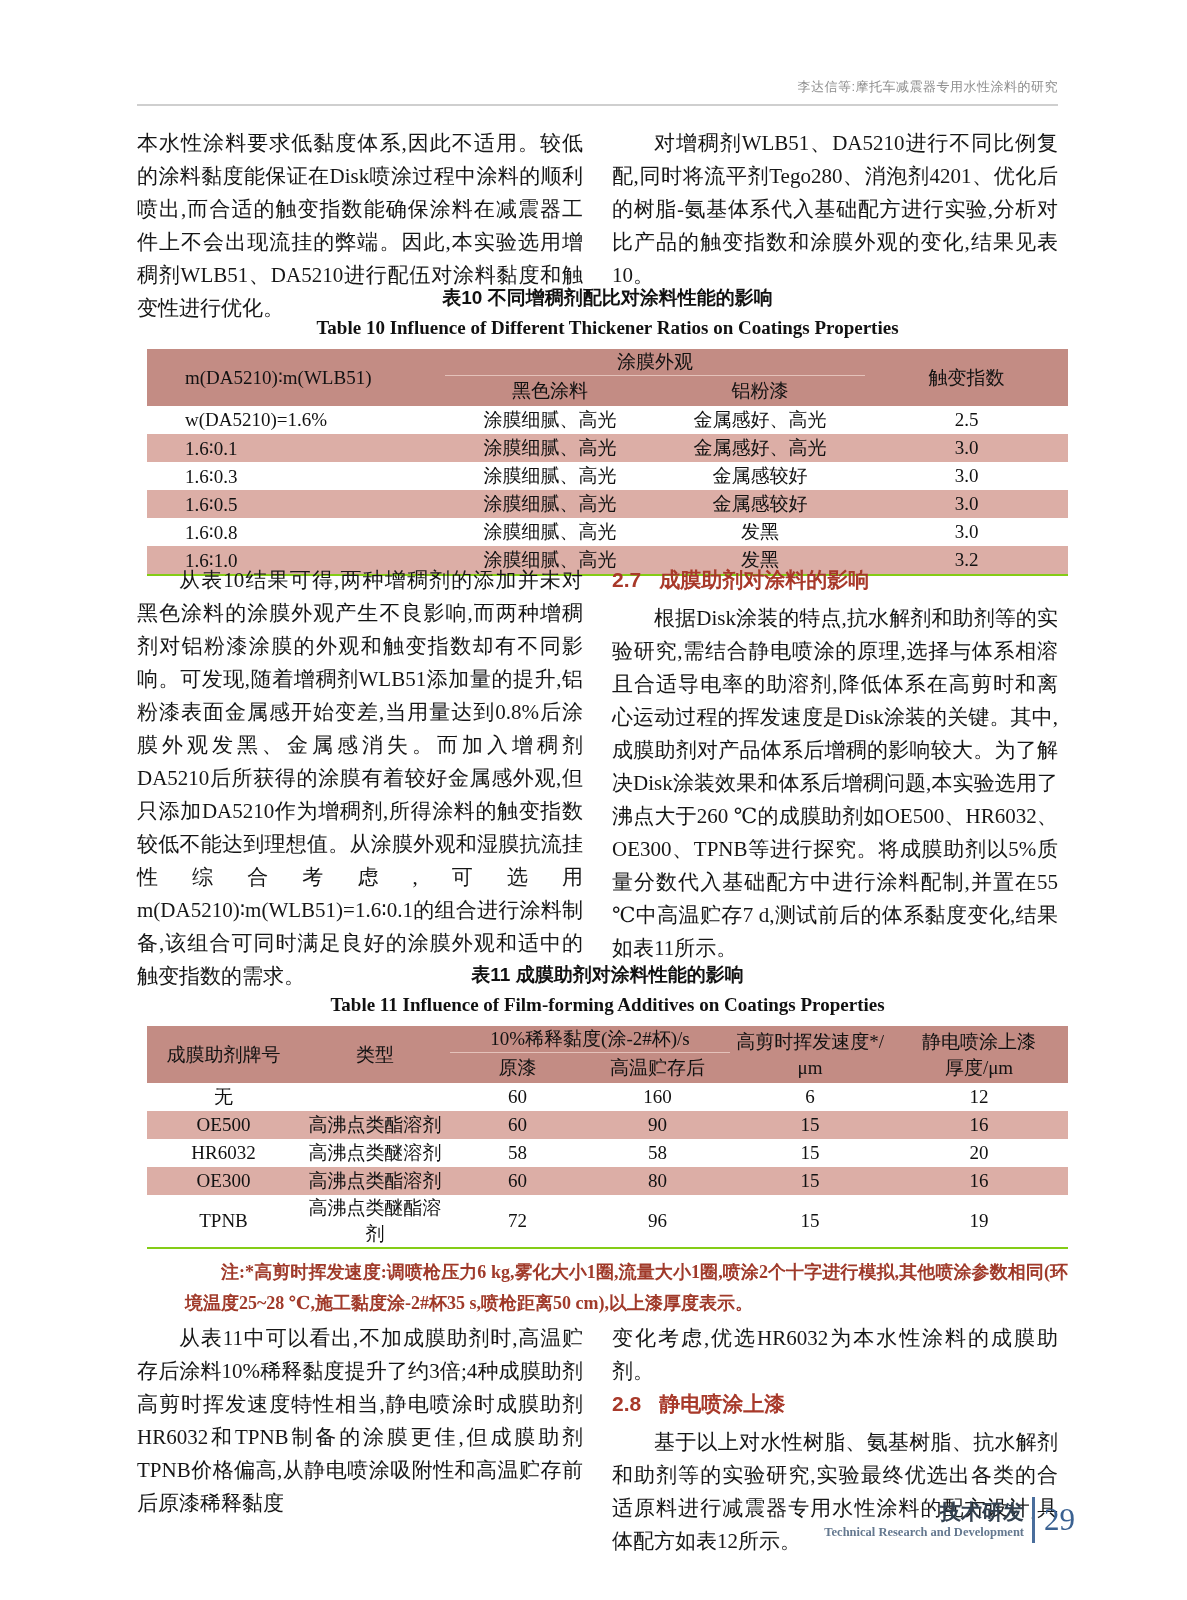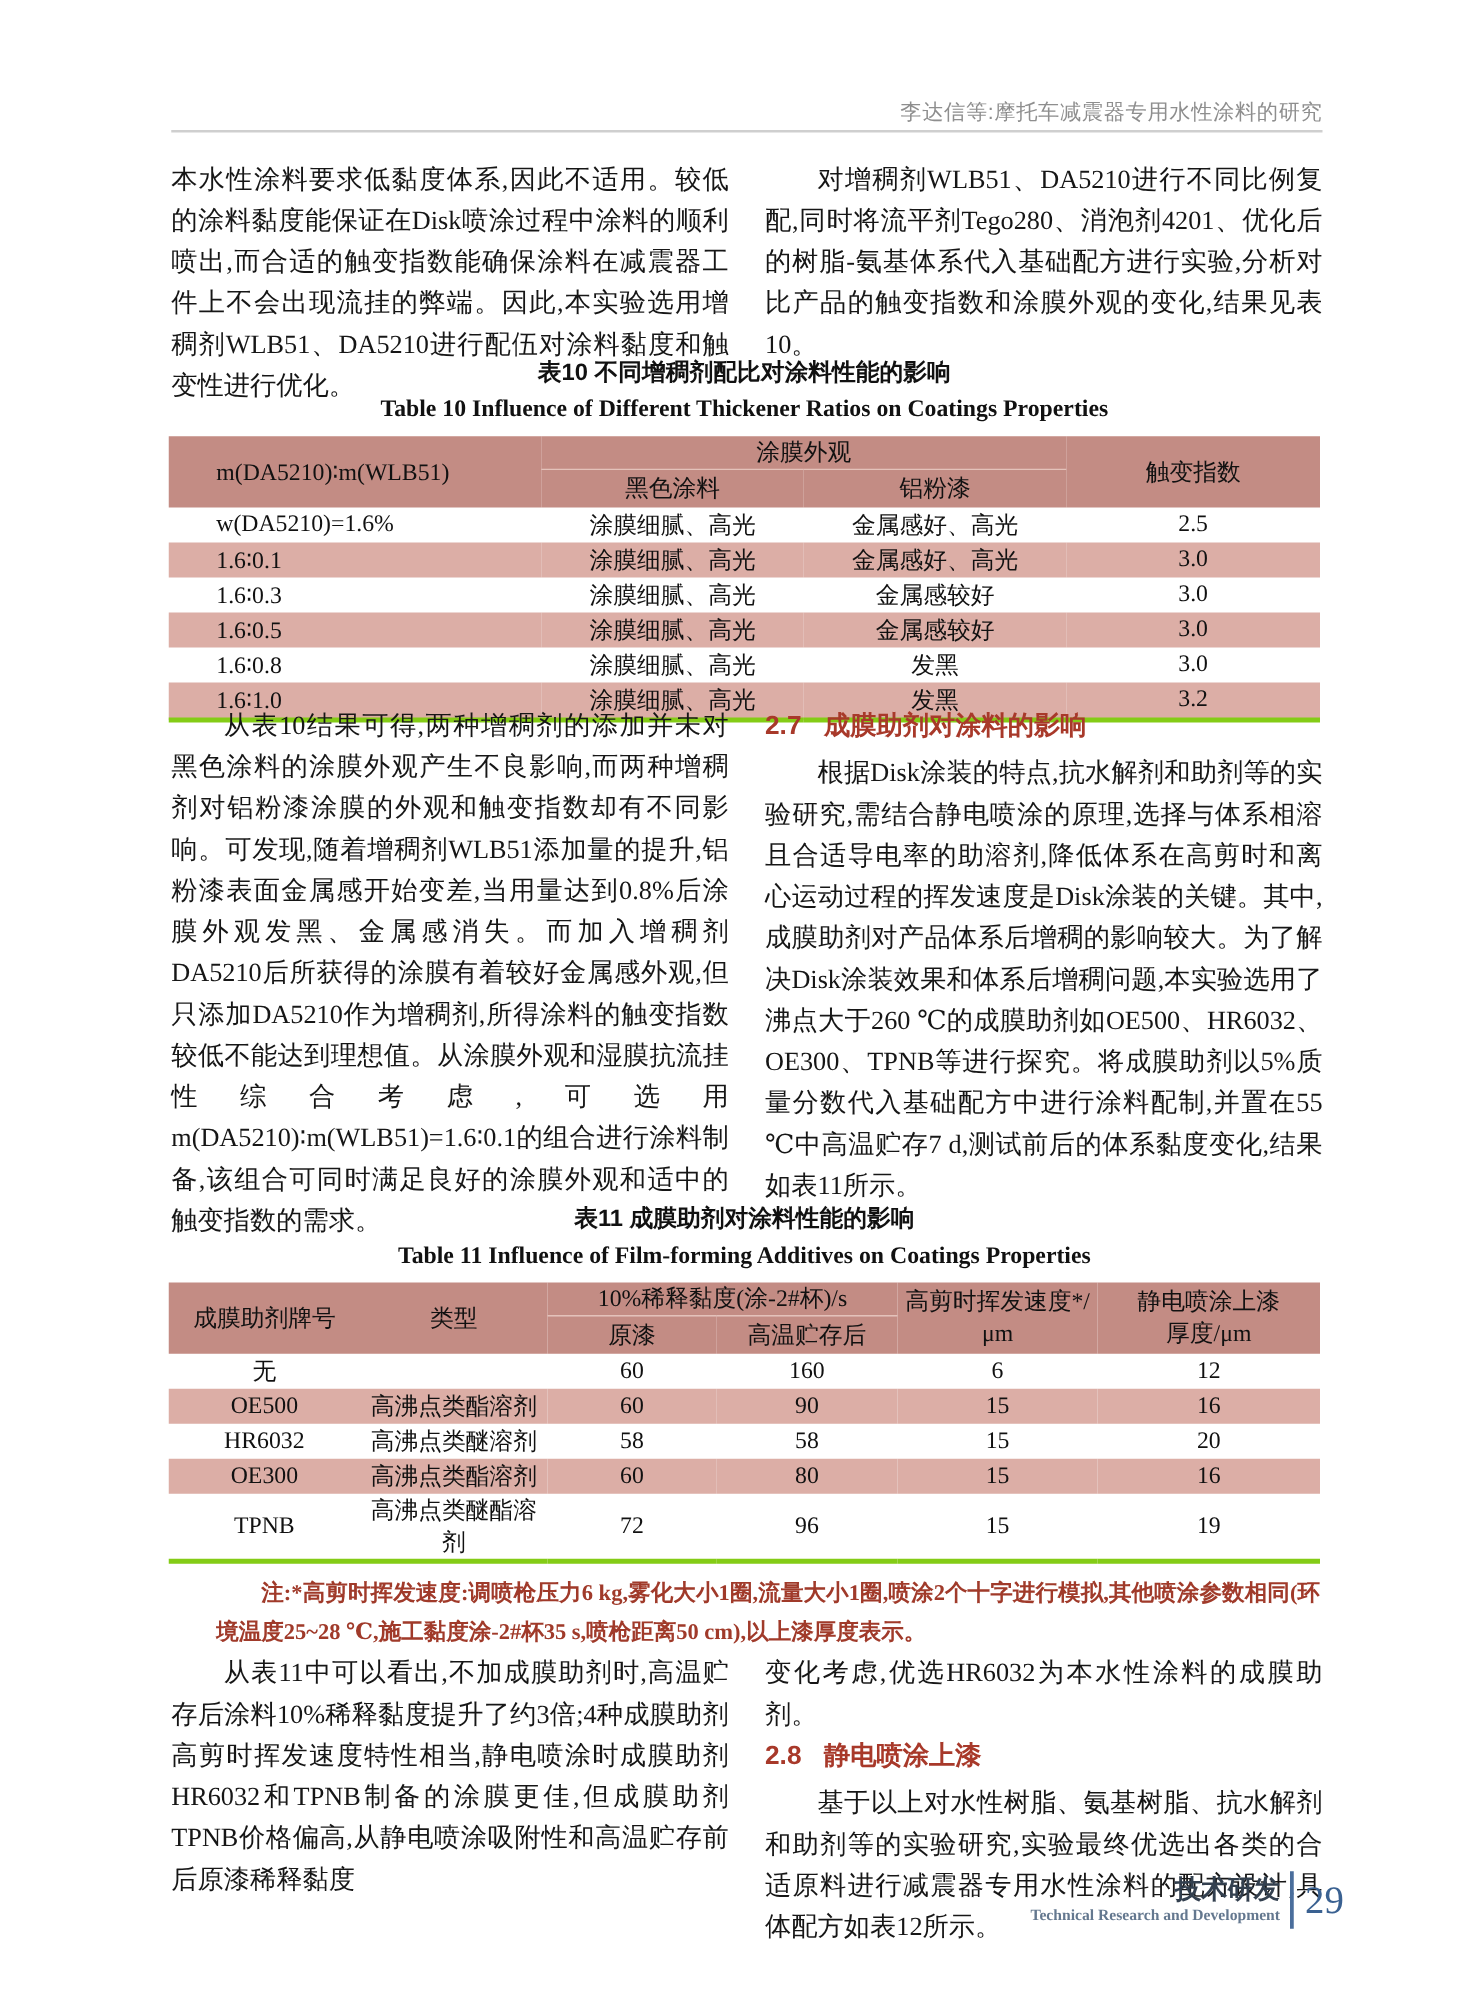--- a/index.html
+++ b/index.html
@@ -3,49 +3,49 @@
 <meta charset="utf-8">
 <style>
   html,body{margin:0;padding:0;background:#ffffff;}
   .page{position:relative;width:1187px;height:1600px;background:#ffffff;overflow:hidden;
         font-family:"Liberation Serif","DejaVu Serif",serif;color:#141414;}
   .abs{position:absolute;}
 
   
   .running-head{top:78px;left:137px;width:921px;text-align:right;
     font-family:"Liberation Sans","DejaVu Sans",sans-serif;
-    font-size:17px;color:#8e8e8e;letter-spacing:.5px;}
+    font-size:13px;color:#8e8e8e;letter-spacing:.5px;}
   .head-rule{top:104px;left:137px;width:921px;height:2px;background:#cfcfcf;}
 
   
   .two-col{left:137px;width:921px;display:flex;gap:29px;}
   .col{flex:0 0 446px;width:446px;}
   .body-p{margin:0;font-size:21px;line-height:33px;text-align:justify;color:#161616;}
   .indent{text-indent:2em;}
   .sec-heading{display:flex;align-items:baseline;gap:18px;margin:2px 0 8px 0;
     font-family:"Liberation Sans","DejaVu Sans",sans-serif;font-weight:bold;
     font-size:21px;color:#a8392a;}
 
   
-  .tbl-wrap{left:135px;width:921px;}
+  .tbl-wrap{left:147px;width:921px;}
   .tbl-title-zh{text-align:center;font-family:"Liberation Sans","DejaVu Sans",sans-serif;
     font-weight:bold;font-size:19px;color:#111;margin:0 0 6px 0;}
   .tbl-title-en{text-align:center;font-family:"Liberation Serif","DejaVu Serif",serif;
     font-weight:bold;font-size:19px;color:#111;margin:0 0 10px 0;}
   table.datatable{border-collapse:collapse;width:921px;table-layout:fixed;
     font-size:19px;color:#111;}
   table.datatable th{font-weight:normal;}
   .thead-bg{background:#c38c84;}
   tr.zebra:nth-child(even){background:#dcaea6;}
   table.datatable td,table.datatable th{padding:0;vertical-align:middle;text-align:center;}
   table.datatable td{height:28px;}
   .group-th{border-bottom:1px solid #e4c2ba;height:26px;}
   .sub-th{height:30px;}
   .left-cell{text-align:left !important;padding-left:38px !important;}
-  .tbl-bottom{border-bottom:4px solid #84cc16;}
+  .tbl-bottom{border-bottom:2px solid #84cc16;}
   .t11 .two-line div{line-height:26px;}
 
   
   .tbl-note{margin-top:8px;font-size:18px;line-height:31px;color:#a03a2a;
     text-align:justify;text-indent:2em;font-weight:bold;margin-left:38px;}
 
   
   .footer{top:1497px;right:112px;display:flex;align-items:center;}
   .footer-text{text-align:right;margin-right:8px;}
   .footer-zh{font-family:"Liberation Sans","DejaVu Sans",sans-serif;font-weight:bold;

